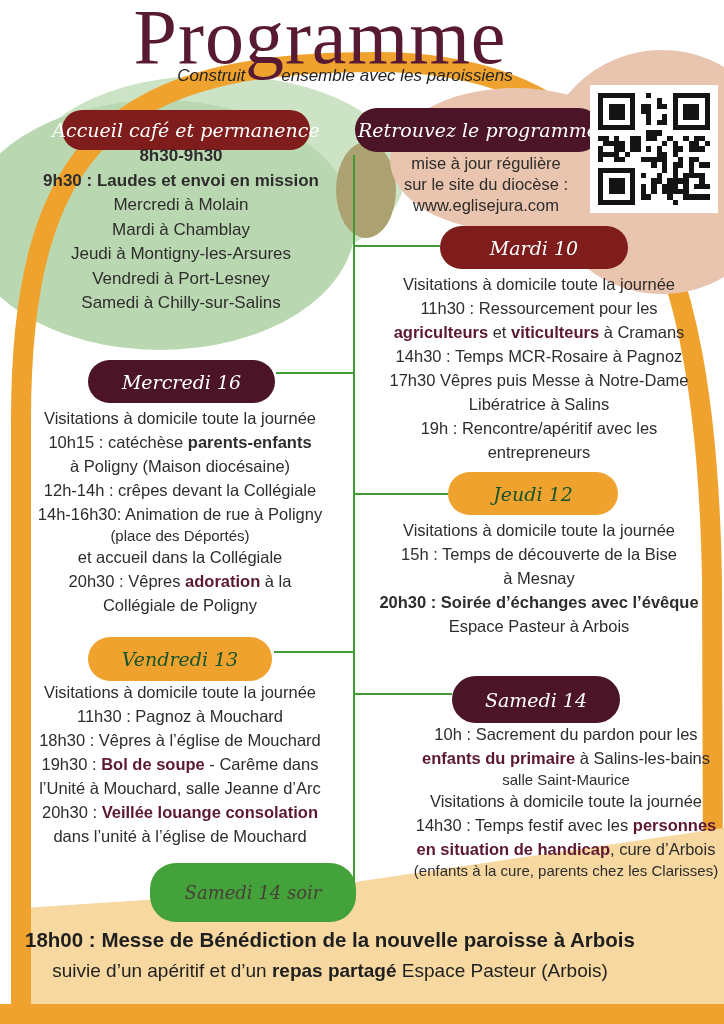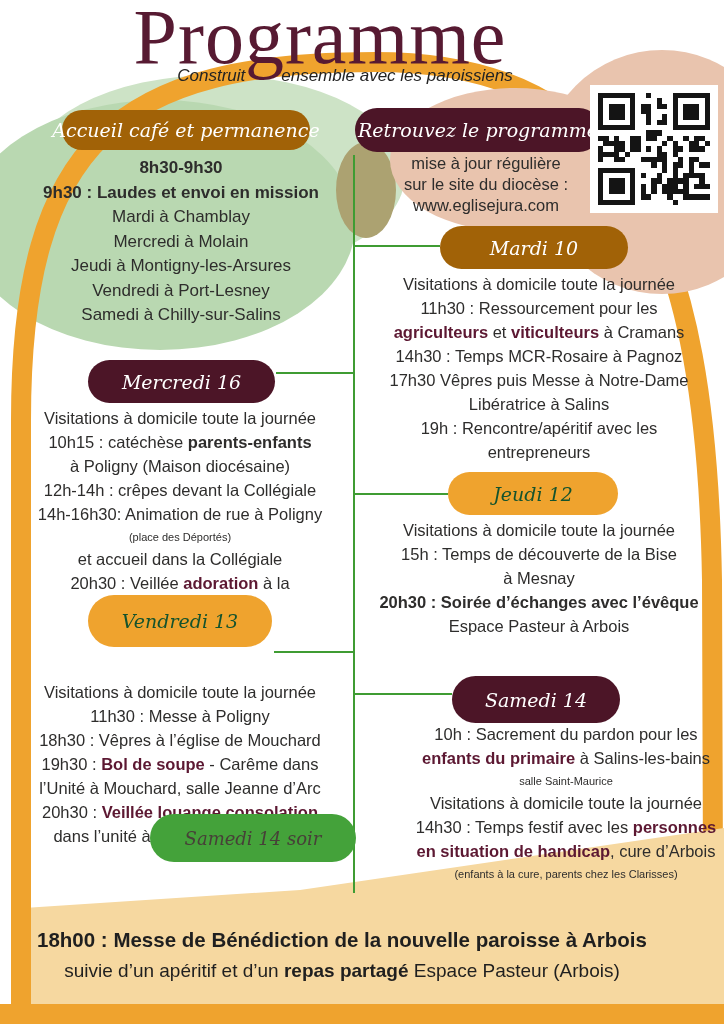--- a/index.html
+++ b/index.html
@@ -21,48 +21,48 @@
   .qr{
     position:absolute;left:590px;top:85px;width:128px;height:128px;z-index:4;
     background:#fff;padding:8px;box-sizing:border-box;
   }
   .qr svg{width:100%;height:100%;display:block;shape-rendering:crispEdges;}
   .pill{
     position:absolute;z-index:3;display:flex;align-items:center;justify-content:center;
     border-radius:26px;font-family:"DejaVu Serif",serif;font-style:italic;font-size:19px;
     white-space:nowrap;
   }
-  .pill.green{background:#a16207;color:#ffffff;text-align:right;}
+  .pill.green{background:#7f1d1d;color:#ffffff;text-align:right;}
   .pill.maroon{background:#4c1527;color:#ffffff;}
   .pill.orange{background:#efa32e;color:#14532d;}
   .pill.green-dark-text{background:#44a23a;color:#474038;}
   .txt{
     position:absolute;z-index:3;text-align:center;font-size:16.5px;line-height:24px;color:#2e2d2c;
   }
   .txt .seg-b{font-weight:700;}
   .txt .seg-m{font-weight:700;color:#5c1832;margin-top:20px;}
-  .txt .seg-s{font-size:11px;}
+  .txt .seg-s{font-size:15px;}
   .txt div.small{line-height:19px;}
   .pos-accueil{left:62px;top:110px;width:248px;height:40px;}
   .pos-retrouvez{left:355px;top:108px;width:246px;height:44px;}
   .pos-mardi{left:440px;top:226px;width:188px;height:43px;}
   .pos-mercredi{left:88px;top:360px;width:187px;height:43px;}
   .pos-jeudi{left:448px;top:472px;width:170px;height:43px;}
-  .pos-vendredi{left:88px;top:595px;width:184px;height:52px;}
+  .pos-vendredi{left:88px;top:637px;width:184px;height:44px;}
   .pos-samedi{left:452px;top:676px;width:168px;height:47px;}
-  .pos-soir{left:150px;top:814px;width:206px;height:48px;font-size:18px;}
-  .pos-accueil-txt{left:0;top:156px;width:362px;font-size:17px;line-height:24.5px;}
+  .pos-soir{left:150px;top:863px;width:206px;height:59px;font-size:18px;}
+  .pos-accueil-txt{left:0;top:144px;width:362px;font-size:17px;line-height:24.5px;}
   .pos-retrouvez-txt{left:370px;top:153px;width:232px;line-height:21px;}
   .pos-mardi-txt{left:356px;top:272px;width:366px;}
   .pos-mercredi-txt{left:0;top:406px;width:360px;}
   .pos-jeudi-txt{left:356px;top:518px;width:366px;}
   .pos-vendredi-txt{left:0;top:680px;width:360px;}
   .pos-samedi-txt{left:354px;top:722px;width:424px;}
   .footer{
-    left:12px;top:924px;width:660px;font-size:19px;line-height:31px;color:#1f1f1f;text-align:center;
+    left:0;top:924px;width:660px;font-size:19px;line-height:31px;color:#1f1f1f;text-align:center;
   }
   .footer div:first-child{font-size:20.5px;}
 </style>
 </head>
 <body>
 
 <div class="poster">
 
   <svg class="bg" width="724" height="1024" viewBox="0 0 724 1024">
     <ellipse cx="215" cy="175" rx="190" ry="100" fill="#cde3c6"></ellipse>
@@ -219,22 +219,22 @@
         <rect x="14" y="20" width="1" height="1" fill="#141414"></rect>
       </svg>
   </div>
 
   <div class="pill green pos-accueil">
     <span>Accueil café et permanence</span>
   </div>
   <div class="txt pos-accueil-txt">
       <div><span class="seg-b">8h30-9h30</span></div>
       <div><span class="seg-b">9h30 : Laudes et envoi en mission</span></div>
+      <div><span class="seg-n">Mercredi à Molain</span></div>
       <div><span class="seg-n">Mardi à Chamblay</span></div>
-      <div><span class="seg-n">Mercredi à Molain</span></div>
       <div><span class="seg-n">Jeudi à Montigny-les-Arsures</span></div>
       <div><span class="seg-n">Vendredi à Port-Lesney</span></div>
       <div><span class="seg-n">Samedi à Chilly-sur-Salins</span></div>
     </div>
 
   <div class="pill maroon pos-retrouvez">
     <span>Retrouvez le programme</span>
   </div>
   <div class="txt pos-retrouvez-txt">
       <div><span class="seg-n">mise à jour régulière</span></div>
@@ -260,41 +260,41 @@
     <span>Mercredi 16</span>
   </div>
   <div class="txt pos-mercredi-txt">
       <div><span class="seg-n">Visitations à domicile toute la journée</span></div>
       <div><span class="seg-n">10h15 : catéchèse </span><span class="seg-b">parents-enfants</span></div>
       <div><span class="seg-n">à Poligny (Maison diocésaine)</span></div>
       <div><span class="seg-n">12h-14h : crêpes devant la Collégiale</span></div>
       <div><span class="seg-n">14h-16h30:  Animation de rue à Poligny</span></div>
       <div class="small"><span class="seg-s">(place des Déportés)</span></div>
       <div><span class="seg-n">et accueil dans la Collégiale</span></div>
-      <div><span class="seg-n">20h30 : Veillée </span><span class="seg-m">adoration</span><span class="seg-n"> à la</span></div>
+      <div><span class="seg-n">20h30 : Vêpres </span><span class="seg-m">adoration</span><span class="seg-n"> à la</span></div>
       <div><span class="seg-n">Collégiale de Poligny</span></div>
     </div>
 
   <div class="pill orange pos-jeudi">
     <span>Jeudi 12</span>
   </div>
   <div class="txt pos-jeudi-txt">
       <div><span class="seg-n">Visitations à domicile toute la journée</span></div>
       <div><span class="seg-n">15h : Temps de découverte de la Bise</span></div>
       <div><span class="seg-n">à Mesnay</span></div>
       <div><span class="seg-b">20h30 : Soirée d’échanges avec l’évêque</span></div>
       <div><span class="seg-n">Espace Pasteur à Arbois</span></div>
     </div>
 
   <div class="pill orange pos-vendredi">
     <span>Vendredi 13</span>
   </div>
   <div class="txt pos-vendredi-txt">
       <div><span class="seg-n">Visitations à domicile toute la journée</span></div>
-      <div><span class="seg-n">11h30 : Messe à Poligny</span></div>
+      <div><span class="seg-n">11h30 : Pagnoz à Mouchard</span></div>
       <div><span class="seg-n">18h30 : Vêpres à l’église de Mouchard</span></div>
       <div><span class="seg-n">19h30 : </span><span class="seg-m">Bol de soupe</span><span class="seg-n"> - Carême dans</span></div>
       <div><span class="seg-n">l’Unité à Mouchard, salle Jeanne d’Arc</span></div>
       <div><span class="seg-n">20h30 : </span><span class="seg-m">Veillée louange consolation</span></div>
       <div><span class="seg-n">dans l’unité à l’église de Mouchard</span></div>
     </div>
 
   <div class="pill maroon pos-samedi">
     <span>Samedi 14</span>
   </div>

